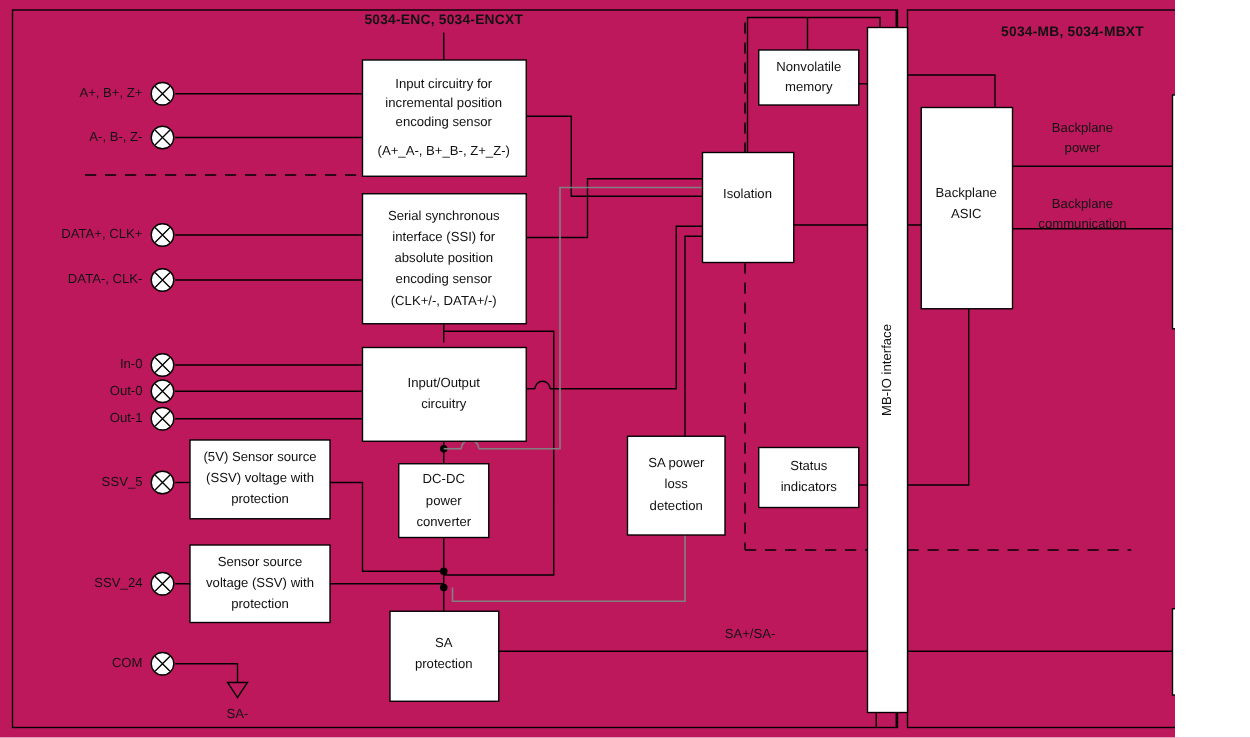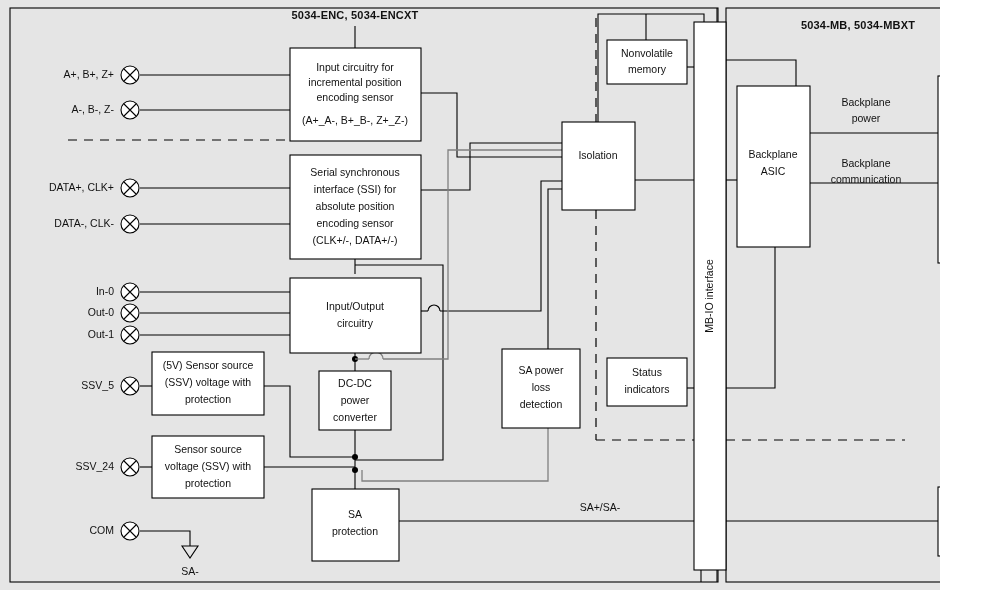--- a/index.html
+++ b/index.html
@@ -1,17 +1,17 @@
 <!DOCTYPE html>
 <html><head>
 <meta charset="utf-8">
 <style>
   html,body{margin:0;padding:0;background:#ffffff;}
   body{font-family:"Liberation Sans", sans-serif;}
-  #stage{position:relative;width:940px;height:590px;background:#e5e5e5;overflow:hidden;}
+  #stage{position:relative;width:940px;height:590px;background:#be185d;overflow:hidden;}
   svg{position:absolute;left:0;top:0;}
   .blk{fill:#ffffff;stroke:#000000;stroke-width:1.1;}
   .wire{stroke:#000000;stroke-width:1.1;fill:none;}
   .gwire{stroke:#808080;stroke-width:1.3;fill:none;}
   .dash{stroke:#000000;stroke-width:1.2;fill:none;stroke-dasharray:9 7;}
   .term{fill:#ffffff;stroke:#000000;stroke-width:1.1;}
   .termx{stroke:#000000;stroke-width:1.1;fill:none;}
   .dot{fill:#000000;}
   .frame{fill:none;stroke:#000000;stroke-width:1.1;}
   text{font-family:"Liberation Sans", sans-serif;fill:#111111;}

